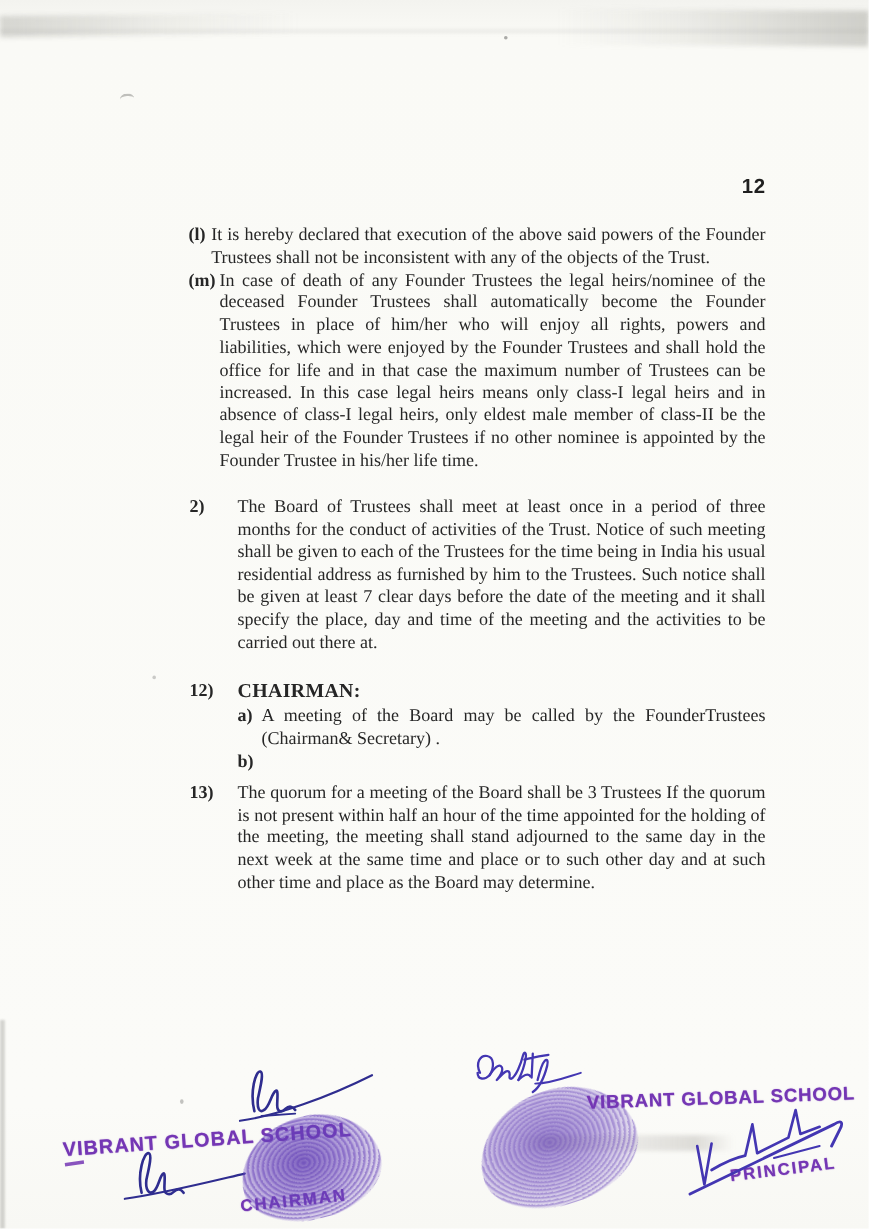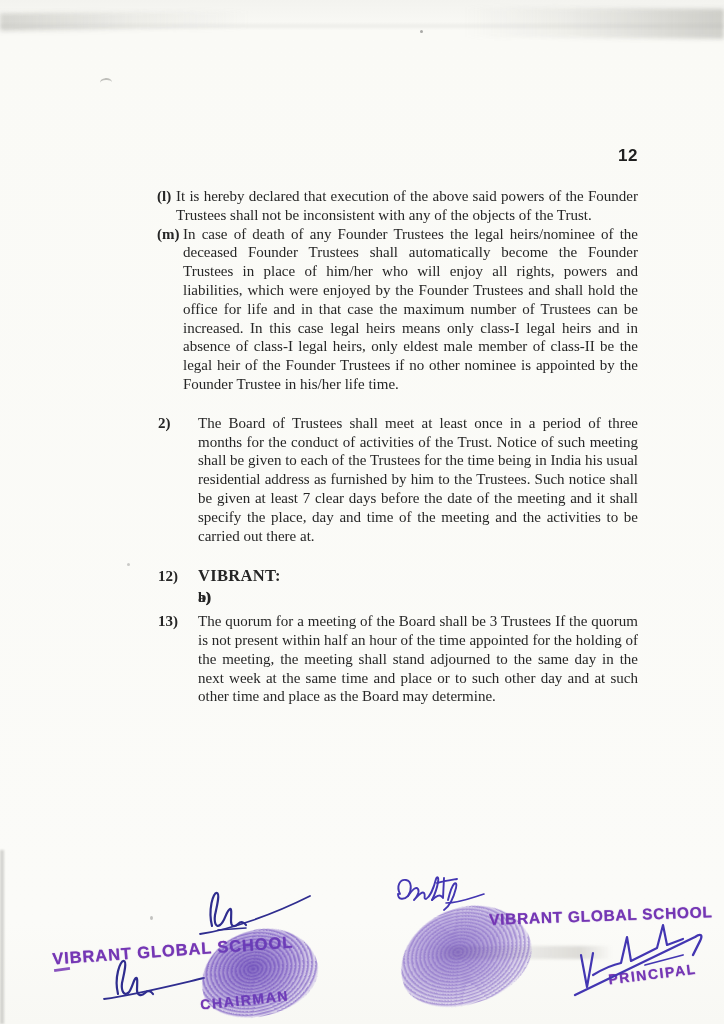--- a/index.html
+++ b/index.html
@@ -99,23 +99,23 @@
       <span class="clabel">(m)</span><span>In case of death of any Founder Trustees the legal heirs/nominee of the deceased Founder Trustees shall automatically become the Founder Trustees in place of him/her who will enjoy all rights, powers and liabilities, which were enjoyed by the Founder Trustees and shall hold the office for life and in that case the maximum number of Trustees can be increased. In this case legal heirs means only class-I legal heirs and in absence of class-I legal heirs, only eldest male member of class-II be the legal heir of the Founder Trustees if no other nominee is appointed by the Founder Trustee in his/her life time.</span>
     </p>
 
     <div class="section sec-11">
       <span class="snum">2)</span>
       <p class="sbody">The Board of Trustees shall meet at least once in a period of three months for the conduct of activities of the Trust. Notice of such meeting shall be given to each of the Trustees for the time being in India his usual residential address as furnished by him to the Trustees. Such notice shall be given at least 7 clear days before the date of the meeting and it shall specify the place, day and time of the meeting and the activities to be carried out there at.</p>
     </div>
 
     <div class="section sec-12">
       <span class="snum">12)</span>
-      <p class="sheading">VIBRANT:</p>
+      <p class="sheading">CHAIRMAN:</p>
       <p class="sub">
-        <span class="sublabel">a)</span>
+        <span class="sublabel">a)</span><span>A meeting of the Board may be called by the FounderTrustees (Chairman&amp; Secretary) .</span>
       </p>
       <p class="sub">
         <span class="sublabel">b)</span>
       </p>
     </div>
 
     <div class="section sec-13">
       <span class="snum">13)</span>
       <p class="sbody">The quorum for a meeting of the Board shall be 3 Trustees If the quorum is not present within half an hour of the time appointed for the holding of the meeting, the meeting shall stand adjourned to the same day in the next week at the same time and place or to such other day and at such other time and place as the Board may determine.</p>
     </div>

